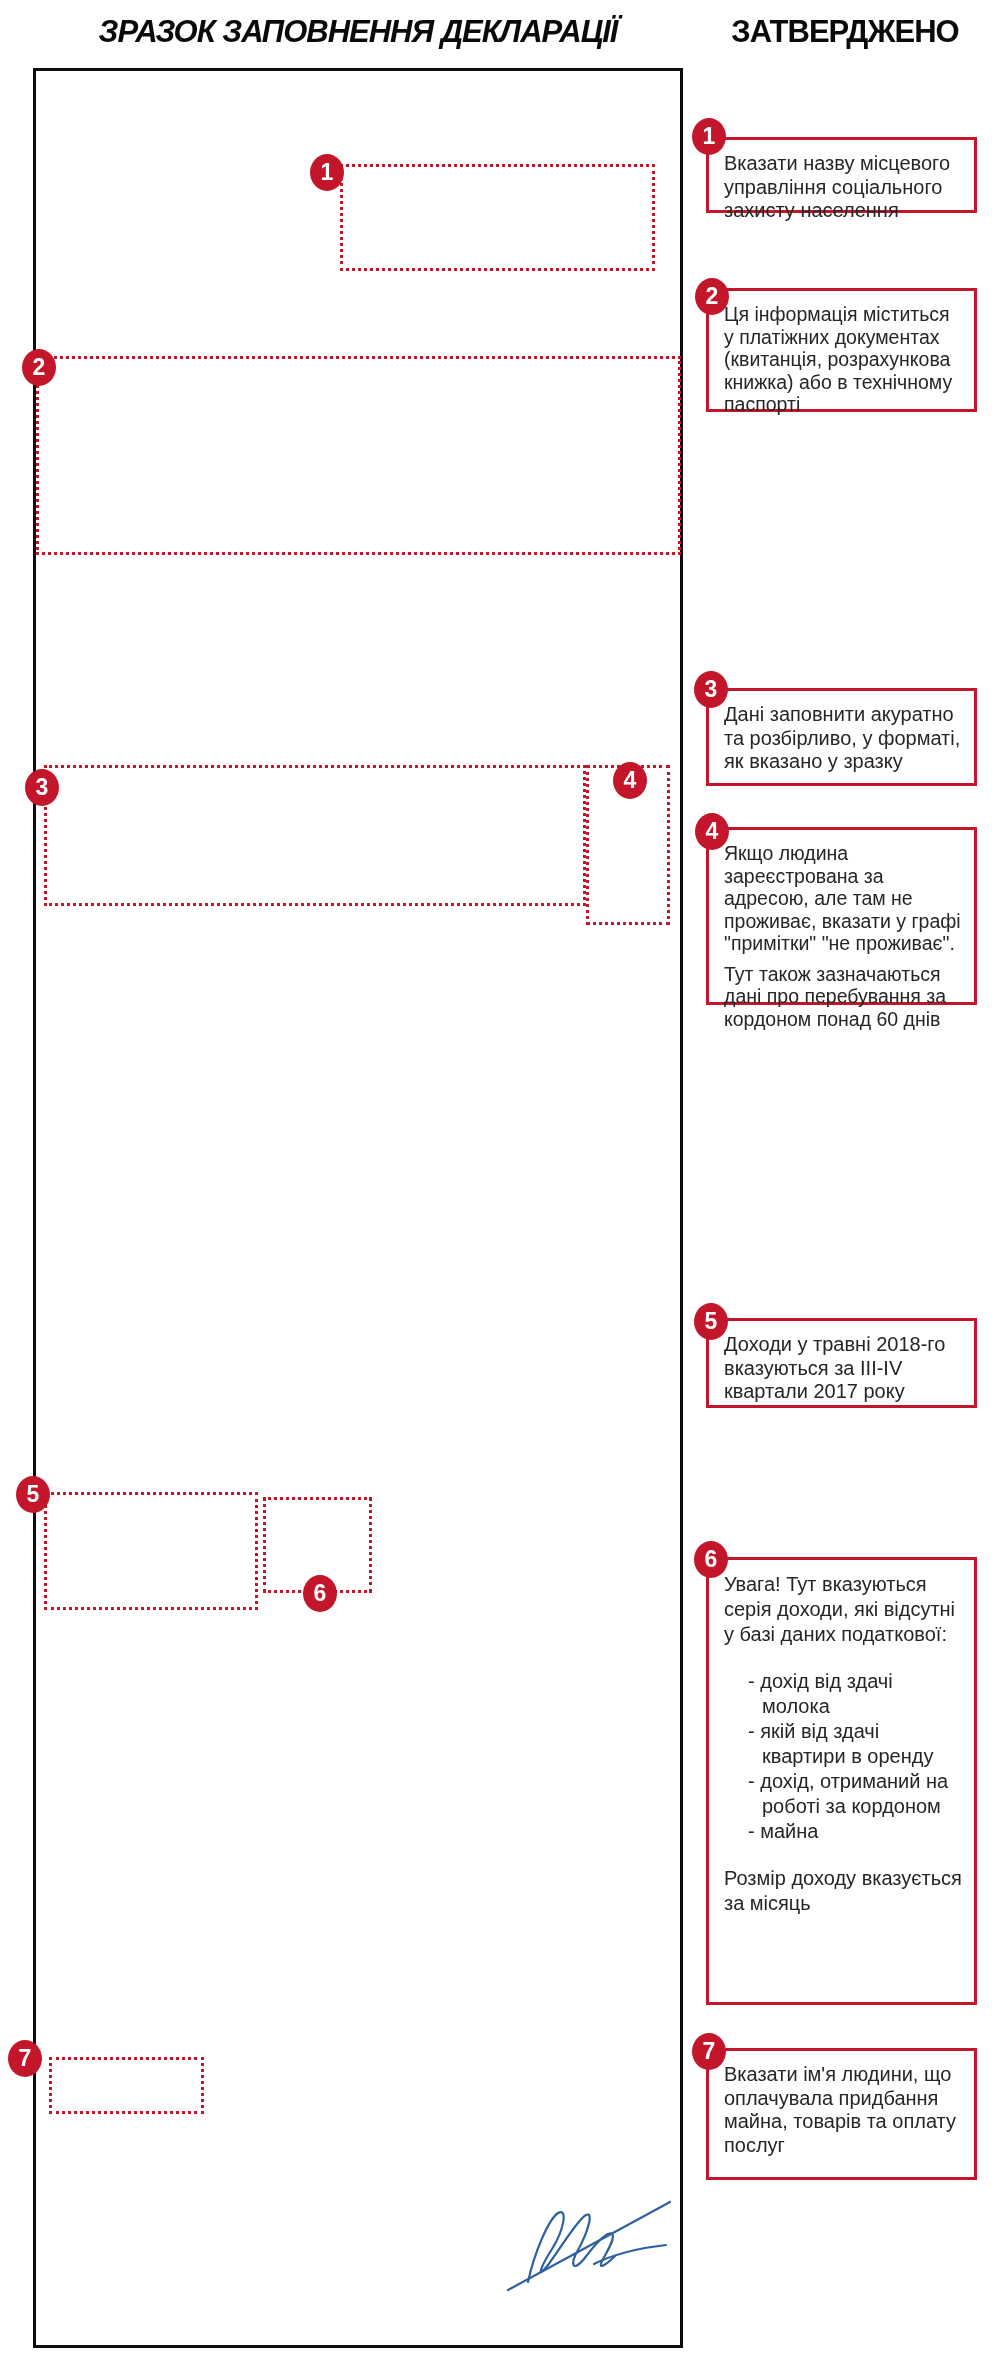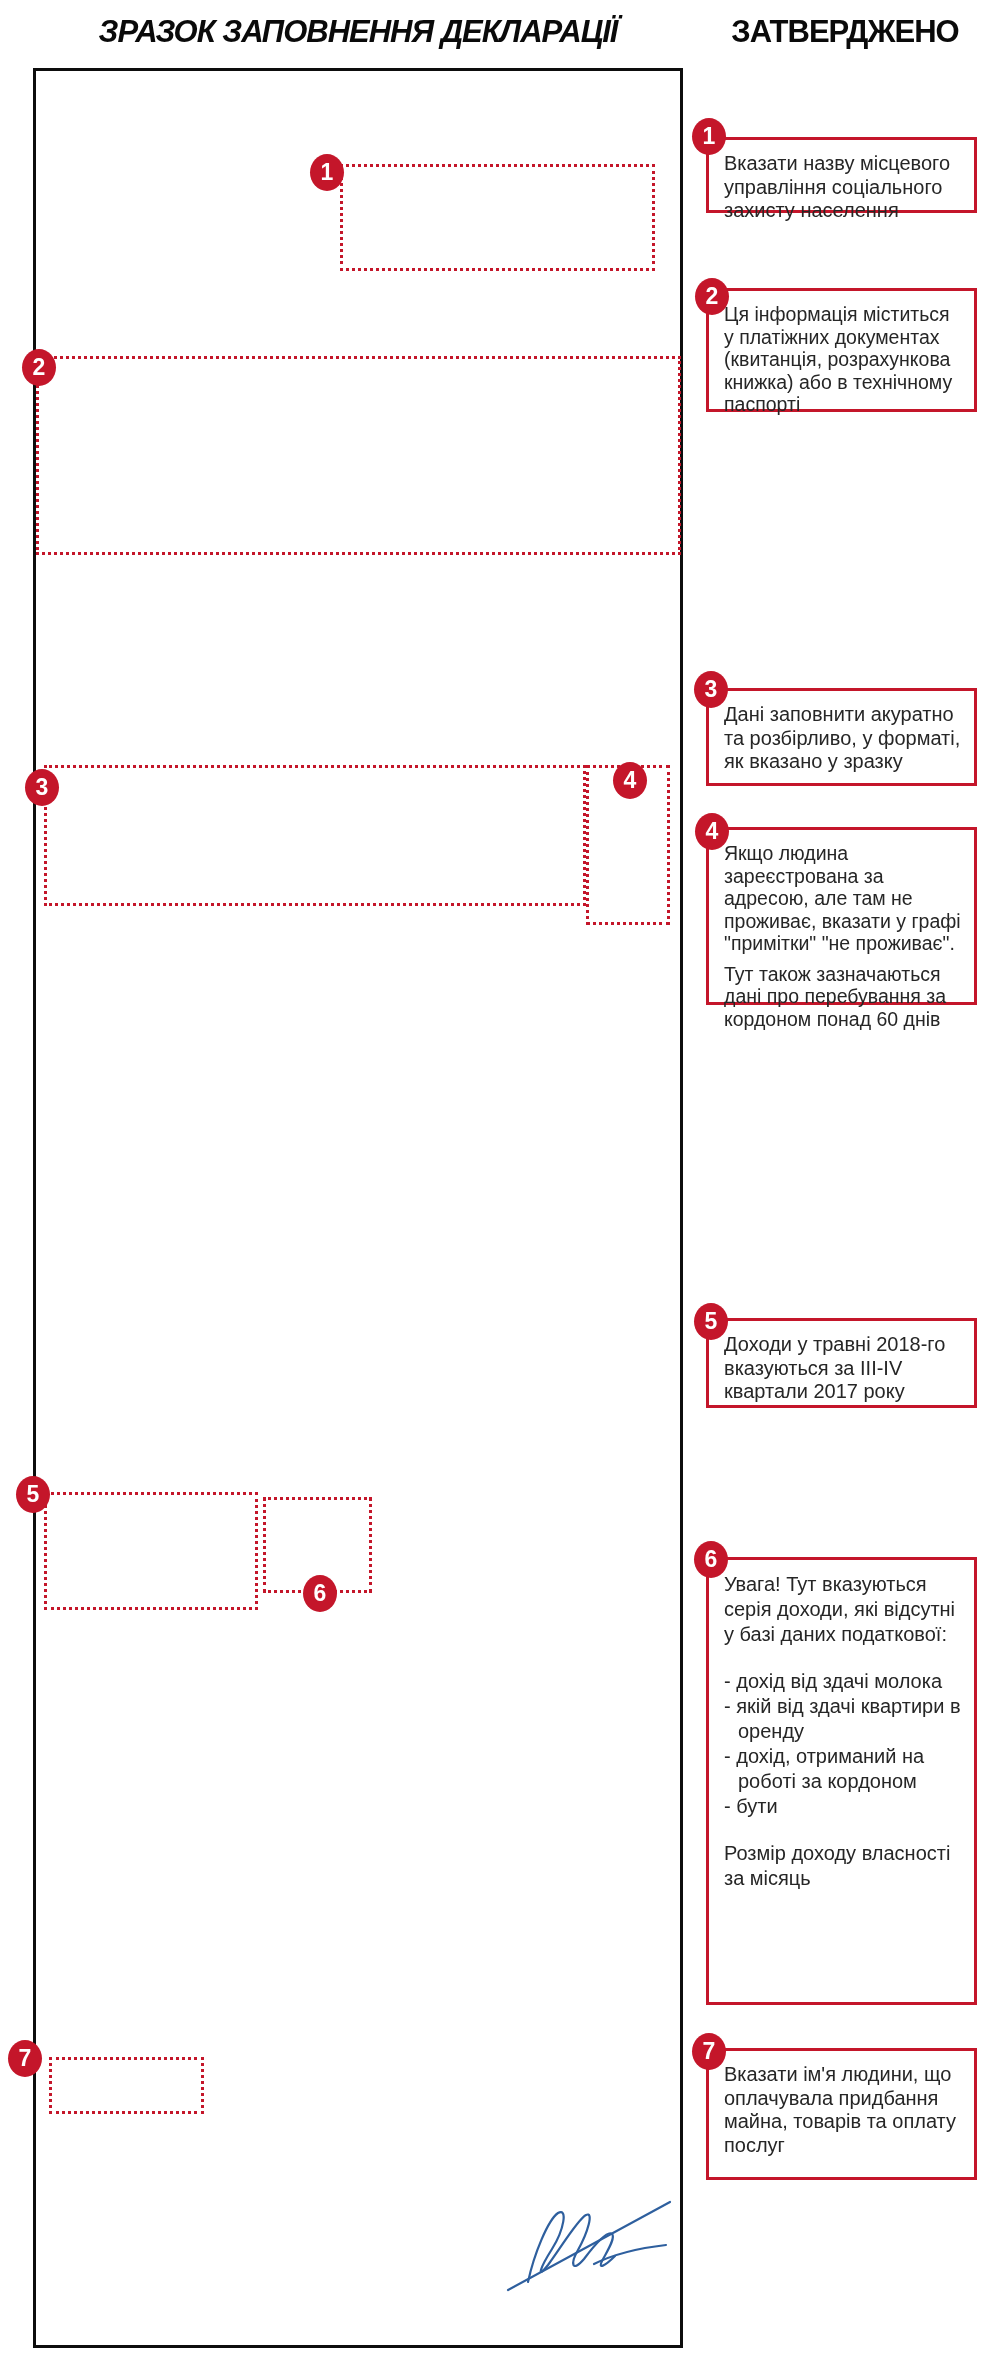--- a/index.html
+++ b/index.html
@@ -34,21 +34,21 @@
   .dotbox{border:3px dotted var(--accent-red);z-index:4;pointer-events:none;}
   
   .badge{width:34px;height:37px;border-radius:50%;background:var(--accent-red);color:#fff;
          font-family:"Liberation Sans",sans-serif;font-weight:bold;font-size:23px;line-height:37px;
          text-align:center;z-index:6;}
   
   .ibox{left:706px;width:271px;border:3px solid var(--accent-red);background:#fff;
         padding:12px 12px 10px 15px;font-family:"Liberation Sans",sans-serif;
         font-size:20px;line-height:23.5px;color:#262626;z-index:3;}
   .ibox .gap{height:22px;}
-  .ins-item{padding-left:14px;text-indent:-14px;}
+  .ins-item{padding-left:14px;text-indent:-14px;margin-left:24px;}
   .sig-label{font-size:12.5px;text-align:center;}
 </style>
 </head>
 <body>
 
 <div class="stage">
 
   <div class="abs page-title" style="left:33px;top:14px;width:650px;font-style:italic;">ЗРАЗОК ЗАПОВНЕННЯ ДЕКЛАРАЦІЇ</div>
   <div class="abs page-title" style="left:700px;top:14px;width:290px;">ЗАТВЕРДЖЕНО</div>
 
@@ -447,23 +447,23 @@
     <div>Доходи у травні 2018-го вказуються за III-IV квартали 2017 року</div>
   </div>
   <div class="abs badge" style="left:694px;top:1303px;">5</div>
 
   <div class="abs ibox" style="top:1557px;height:448px;line-height:25px;">
     <div>Увага! Тут вказуються серія доходи, які відсутні у базі даних податкової:</div>
     <div class="gap"></div>
     <div class="ins-item">- дохід від здачі молока</div>
     <div class="ins-item">- якій від здачі квартири в оренду</div>
     <div class="ins-item">- дохід, отриманий на роботі за кордоном</div>
-    <div class="ins-item">- бути</div>
+    <div class="ins-item">- майна</div>
     <div class="gap"></div>
-    <div>Розмір доходу власності за місяць</div>
+    <div>Розмір доходу вказується за місяць</div>
   </div>
   <div class="abs badge" style="left:694px;top:1541px;">6</div>
 
   <div class="abs ibox" style="top:2048px;height:132px;">
     <div>Вказати ім'я людини, що оплачувала придбання майна, товарів та оплату послуг</div>
   </div>
   <div class="abs badge" style="left:692px;top:2033px;">7</div>
 
 </div>
 

